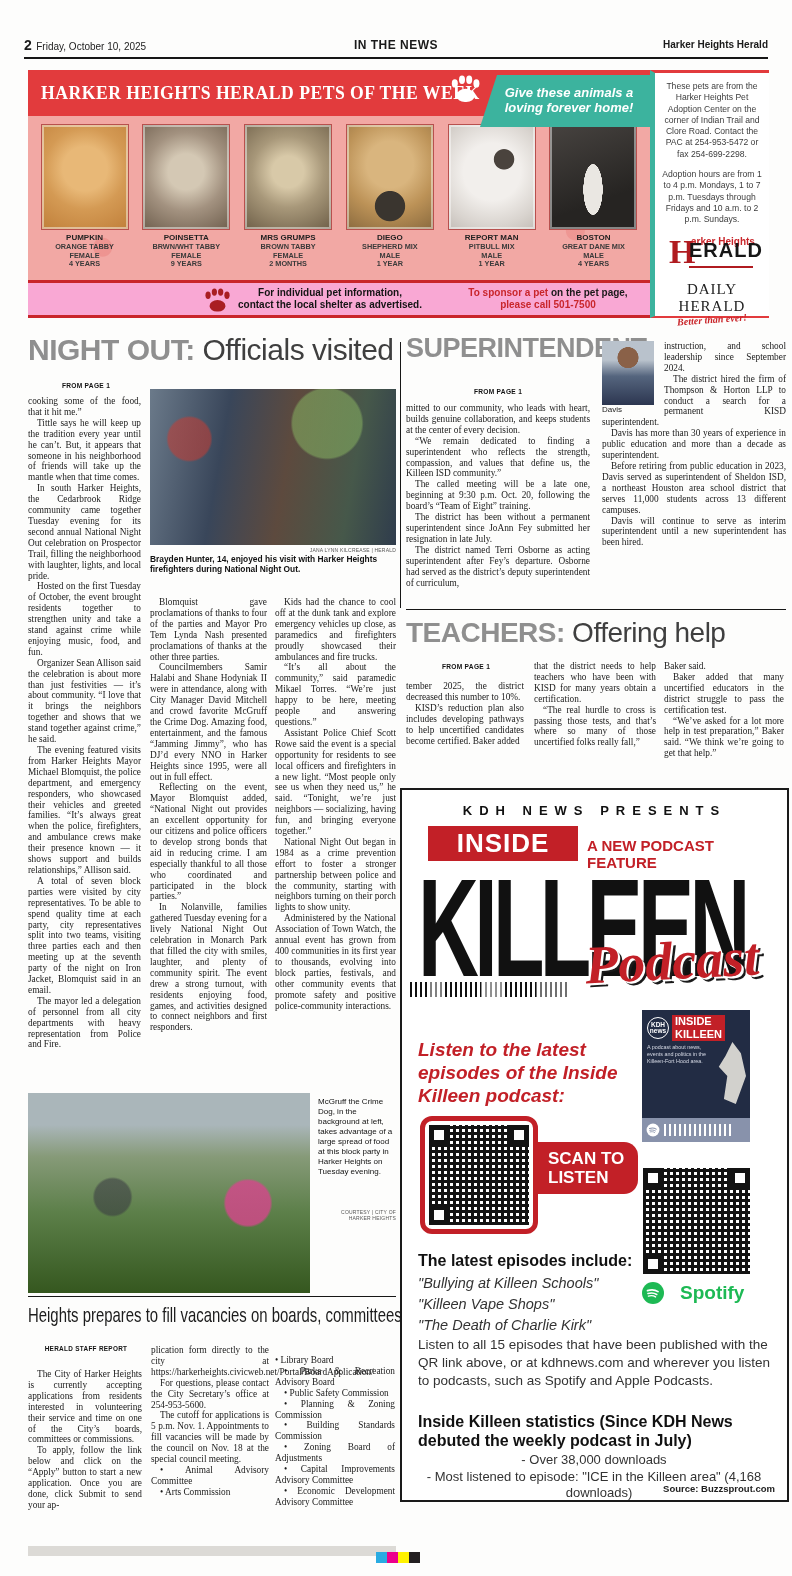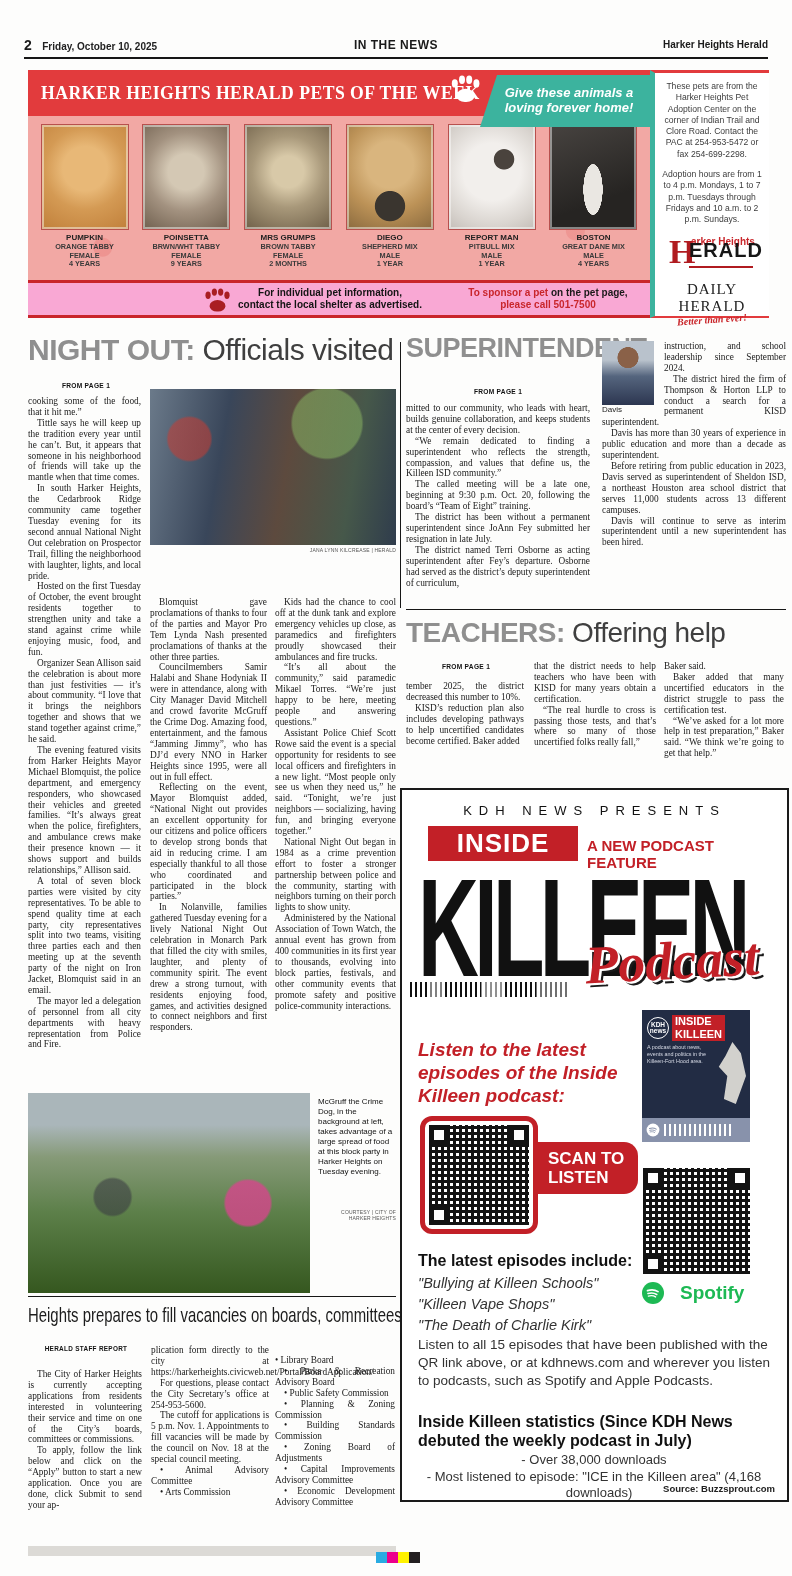--- a/index.html
+++ b/index.html
@@ -4,21 +4,21 @@
 <style>
   * { margin:0; padding:0; box-sizing:border-box; }
   html,body { background:#f3f3f1; }
   body { width:792px; height:1576px; position:relative; margin:0 auto;
          font-family:"Liberation Serif", serif; color:#1a1a1a; background:#fdfdfc; overflow:hidden; }
   .abs { position:absolute; }
 
   
   .pg-head { left:24px; right:24px; top:36px; height:20px; font-family:"Liberation Sans",sans-serif; }
   .pg-num { font-weight:bold; font-size:14px; }
-  .pg-date { font-size:10px; font-weight:bold; color:#222; margin-left:6px; }
+  .pg-date { font-size:10px; font-weight:normal; color:#222; }
   .pg-center { position:absolute; left:0; right:0; text-align:center; top:2px; font-size:12px; font-weight:bold; letter-spacing:0.5px;}
   .pg-right { position:absolute; right:0; top:3px; font-size:10px; font-weight:bold; }
   .pg-rule { left:24px; right:24px; top:57px; height:2px; background:#161616; }
 
   
   .banner { left:28px; top:70px; width:741px; height:248px; display:flex; }
   .banner-left { width:622px; position:relative; }
   .bt-bar { height:46px; background:#e23b3d; position:relative; display:flex; align-items:center; }
   .bt-title { color:#fff; font-weight:bold; font-size:19px; letter-spacing:0.5px; padding-left:14px;
               white-space:nowrap; transform:scaleX(0.93); transform-origin:left center; }
@@ -82,21 +82,21 @@
   .party-photo { background:radial-gradient(circle at 78% 55%, rgba(214,70,140,.8) 0 9%, transparent 10%),
                             radial-gradient(circle at 30% 52%, rgba(55,55,65,.55) 0 8%, transparent 9%),
                             linear-gradient(180deg,#aab6ba 0 16%, #869a78 32%, #5c7f49 60%, #35571f 100%); }
   .davis-photo { width:52px; height:64px; background:radial-gradient(circle at 50% 26%, #8a6148 0 19%, transparent 20%),
                             linear-gradient(180deg,#b9c2cc 0 30%, #55657e 55%, #2c3650 100%); }
   .davis-fig { float:left; width:56px; margin:0 6px 2px 0; font-family:"Liberation Sans",sans-serif; font-size:8px; }
 
   
   .ad { left:400px; top:788px; width:389px; height:714px; border:2.5px solid #1a1a1a; background:#fff;
         font-family:"Liberation Sans",sans-serif; }
-  .ad .presents { position:absolute; top:13px; left:0; right:0; text-align:center; font-weight:normal; font-size:13px; letter-spacing:7px; color:#111;}
+  .ad .presents { position:absolute; top:13px; left:0; right:0; text-align:center; font-weight:bold; font-size:13px; letter-spacing:7px; color:#111;}
   .ad .inside-box { position:absolute; left:26px; top:36px; width:150px; height:35px; background:#c22027; color:#fff;
                     font-weight:bold; font-size:26px; display:flex; align-items:center; justify-content:center; letter-spacing:1px;}
   .ad .feature { position:absolute; left:185px; top:47px; color:#c22027; font-weight:bold; font-size:15px; }
   .ad .killeen { position:absolute; left:16px; top:58px; font-weight:900; font-size:108px; letter-spacing:-6px; color:#111;
                  transform:scale(0.78,1.28); transform-origin:left top; white-space:nowrap; }
   .wave { background:repeating-linear-gradient(90deg,#111 0 2px, transparent 2px 5px); }
   .ad .wave1 { position:absolute; left:8px; top:192px; width:158px; height:15px;
                -webkit-mask-image:linear-gradient(90deg,#000 0 12%,#0008 12% 22%,#000 22% 45%,#0007 45% 58%,#000 58% 80%,#0009 80% 100%); }
   .ad .podcast-script { position:absolute; left:150px; top:140px; width:240px; text-align:center;
         font-family:"Liberation Serif",serif; font-style:italic; font-weight:bold; font-size:54px; color:#c22027;
@@ -247,20 +247,21 @@
       <p>Tittle says he will keep up the tradition every year until he can’t. But, it appears that someone in his neighborhood of friends will take up the mantle when that time comes.</p>
       <p>In south Harker Heights, the Cedarbrook Ridge community came together Tuesday evening for its second annual National Night Out celebration on Prospector Trail, filling the neighborhood with laughter, lights, and local pride.</p>
       <p>Hosted on the first Tuesday of October, the event brought residents together to strengthen unity and take a stand against crime while enjoying music, food, and fun.</p>
       <p>Organizer Sean Allison said the celebration is about more than just festivities — it’s about community. “I love that it brings the neighbors together and shows that we stand together against crime,” he said.</p>
       <p>The evening featured visits from Harker Heights Mayor Michael Blomquist, the police department, and emergency responders, who showcased their vehicles and greeted families. “It’s always great when the police, firefighters, and ambulance crews make their presence known — it shows support and builds relationships,” Allison said.</p>
       <p>A total of seven block parties were visited by city representatives. To be able to spend quality time at each party, city representatives split into two teams, visiting three parties each and then meeting up at the seventh party of the night on Iron Jacket, Blomquist said in an email.</p>
       <p>The mayor led a delegation of personnel from all city departments with heavy representation from Police and Fire.</p>
     </div>
   <div class="abs no-photo" style="left:122px; top:56px; width:246px; height:156px;"></div>
   <div class="abs photo-credit" style="left:122px; top:214px; width:246px;">JANA LYNN KILCREASE | HERALD</div>
+  <div class="abs photo-cap" style="left:122px; top:221px; width:246px;">Brayden Hunter, 14, enjoyed his visit with Harker Heights firefighters during National Night Out.</div>
   <div class="abs coltxt" style="left:122px; top:264px; width:117px;">
       <p>Blomquist gave proclamations of thanks to four of the parties and Mayor Pro Tem Lynda Nash presented proclamations of thanks at the other three parties.</p>
       <p>Councilmembers Samir Halabi and Shane Hodyniak II were in attendance, along with City Manager David Mitchell and crowd favorite McGruff the Crime Dog.  Amazing food, entertainment, and the famous “Jamming Jimmy”, who has DJ’d every NNO in Harker Heights since 1995, were all out in full effect.</p>
       <p>Reflecting on the event, Mayor Blomquist added, “National Night out provides an excellent opportunity for our citizens and police officers to develop strong bonds that aid in reducing crime.  I am especially thankful to all those who coordinated and participated in the block parties.”</p>
       <p>In Nolanville, families gathered Tuesday evening for a lively National Night Out celebration in Monarch Park that filled the city with smiles, laughter, and plenty of community spirit. The event drew a strong turnout, with residents enjoying food, games, and activities designed to connect neighbors and first responders.</p>
     </div>
   <div class="abs coltxt" style="left:247px; top:264px; width:121px; font-size:9.2px;">
       <p>Kids had the chance to cool off at the dunk tank and explore emergency vehicles up close, as paramedics and firefighters proudly showcased their ambulances and fire trucks.</p>
       <p>“It’s all about the community,” said paramedic Mikael Torres. “We’re just happy to be here, meeting people and answering questions.”</p>
       <p>Assistant Police Chief Scott Rowe said the event is a special opportunity for residents to see local officers and firefighters in a new light. “Most people only see us when they need us,” he said. “Tonight, we’re just neighbors — socializing, having fun, and bringing everyone together.”</p>

